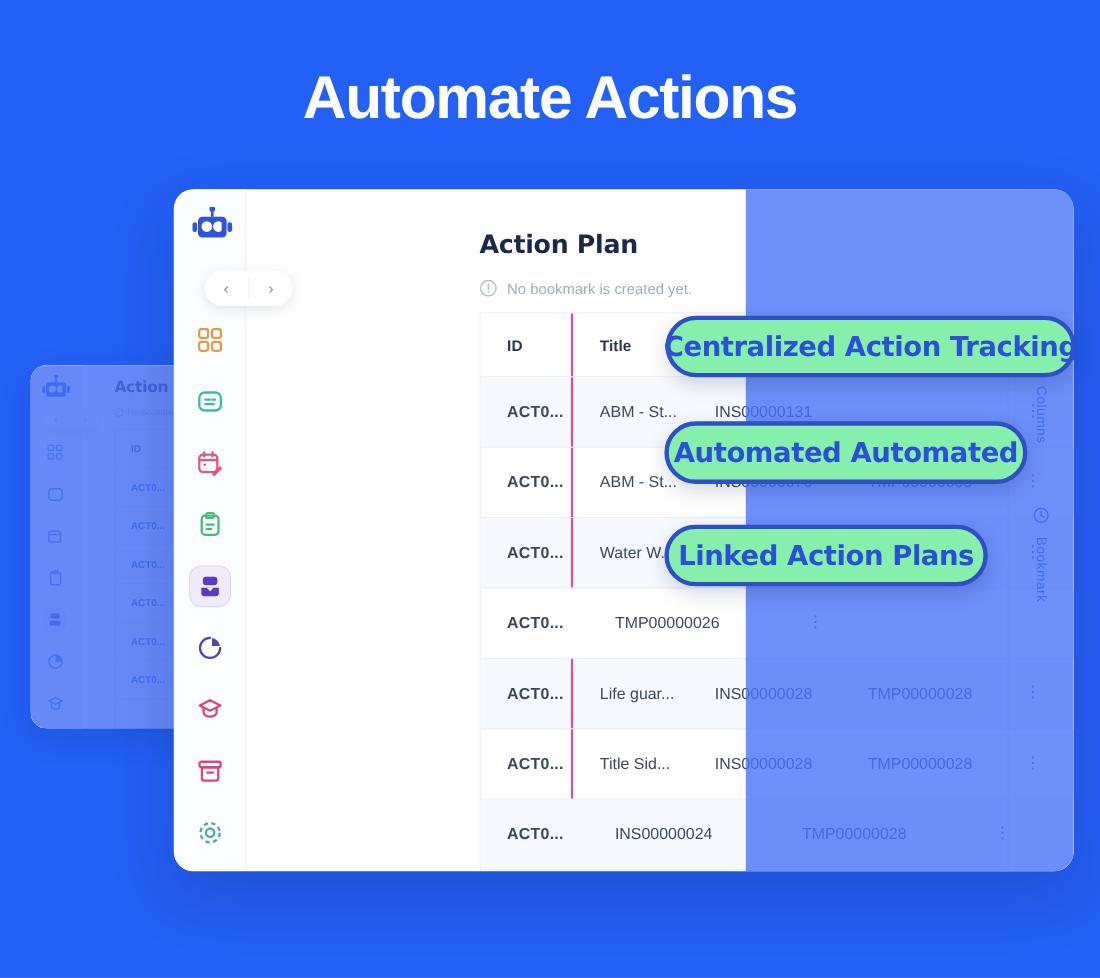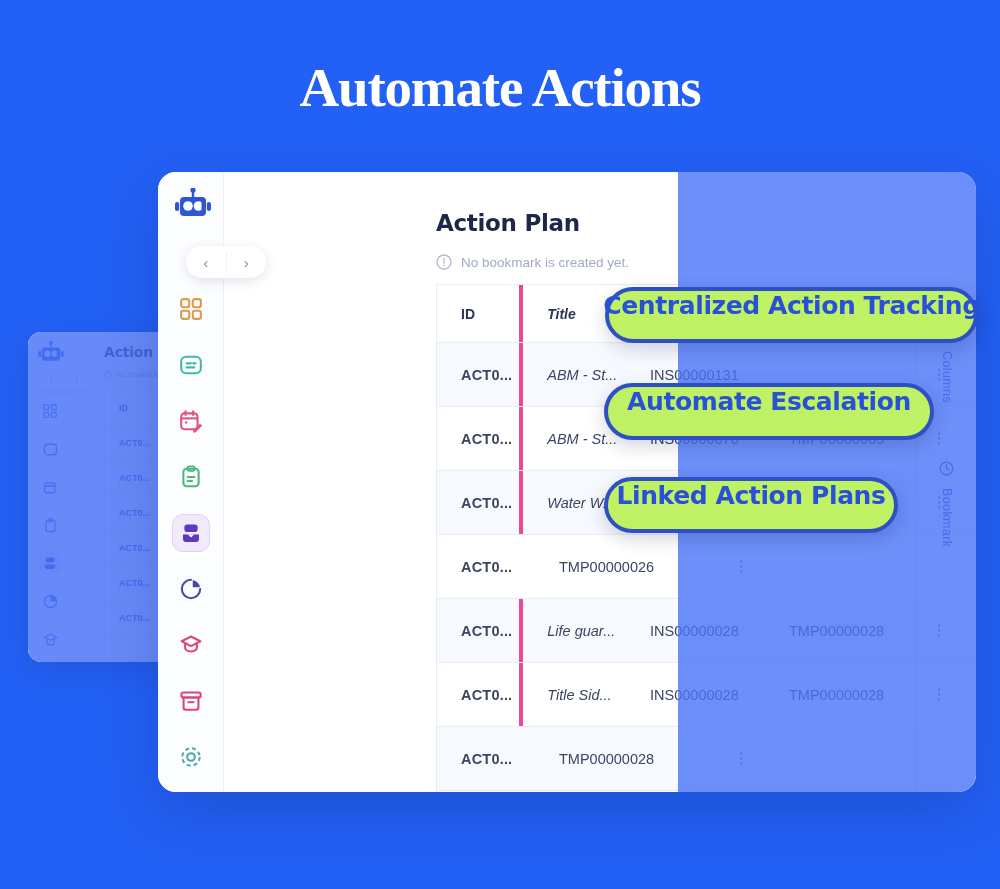--- a/index.html
+++ b/index.html
@@ -11,21 +11,21 @@
   body { background: #2360f5; position: relative; }
 
   
   .page-title {
     position: absolute; top: 56px; left: 0; width: 1000px;
     text-align: center;
     font-size: 55px;
     font-weight: 800;
     letter-spacing: -1.2px;
     color: #ffffff;
-    font-family: Liberation Serif, serif;
+    font-family: Liberation Sans, sans-serif;
   }
 
   
   .card {
     position: absolute;
     background: #ffffff;
     border-radius: 18px;
     overflow: hidden;
   }
 
@@ -138,21 +138,21 @@
 
   
   .tbl {
     position: absolute; left: 212px; top: 112px; right: 0; bottom: 0;
     border-top: 1px solid #e8edf6; border-left: 1px solid #e8edf6;
   }
   .trow { display: flex; height: 64px; border-bottom: 1px solid #e8edf6; align-items: center; }
   .trow.stripe { background: #f6f9fd; }
   .thead { height: 58px; background: #ffffff; }
   .c-id    { width: 98px; }
-  .c-title { width: 128px; border-left: 4px solid #ec4899; font-style: italic; }
+  .c-title { width: 128px; border-left: 2px solid #ec4899; }
   .c-ins   { width: 170px; }
   .c-tmp   { width: 175px; }
   .c-more  { width: 80px; }
   .trow > div {
     height: 100%; display: flex; align-items: center;
     padding-left: 24px; font-size: 14.5px; color: #3c4660;
   }
   .thead > div { font-size: 14px; font-weight: 700; color: #2c3552; }
   .thead .c-ins { position: relative; }
   .thead .c-ins::before {
@@ -170,24 +170,24 @@
   }
   .vitem {
     display: flex; flex-direction: column; align-items: center; gap: 9px;
     color: #2f4fba; font-size: 12.5px;
   }
   .vitem .vlabel { writing-mode: vertical-rl; letter-spacing: .4px; }
 
   
   .pill {
     position: absolute; z-index: 60;
-    background: #bef264;
+    background: #86efac;
     border: 4px solid #2f4fc4;
     border-radius: 40px;
-    display: flex; justify-content: center;
+    display: flex; align-items: center; justify-content: center;
     color: #2a50d8;
     font-weight: 800;
     font-family: "DejaVu Sans", sans-serif;
     letter-spacing: -.4px;
     box-shadow: 0 6px 18px rgba(10,25,80,.18);
     white-space: nowrap;
   }
   #pill-0 { left: 605px; top: 287px; width: 373px; height: 56px; font-size: 25px; }
   #pill-1 { left: 604px; top: 383px; width: 330px; height: 57px; font-size: 25px; }
   #pill-2 { left: 604px; top: 477px; width: 294px; height: 56px; font-size: 25px; }
@@ -455,20 +455,21 @@
       <div class="trow">
         <div class="c-id cell-id">ACT0...</div>
         <div class="c-title">Title Sid...</div>
         <div class="c-ins">INS00000028</div>
         <div class="c-tmp">TMP00000028</div>
         <div class="c-more kebab">⋮</div>
       </div>
 
       <div class="trow stripe">
         <div class="c-id cell-id">ACT0...</div>
+        <div class="c-ins">INS00000024</div>
         <div class="c-tmp">TMP00000028</div>
         <div class="c-more kebab">⋮</div>
       </div>
     </div>
 
     <div class="vrail">
       <div class="vitem">
         <span>
           <svg width="15" height="15" viewBox="0 0 18 18">
               <rect x="1" y="1" width="16" height="16" rx="2.4" fill="none" stroke="#2f4fba" stroke-width="1.5"></rect>
@@ -490,17 +491,17 @@
     </div>
   </div>
 
   <div class="main-tint"></div>
 </div>
 
 <div class="pill" id="pill-0">
   <span>Centralized Action Tracking</span>
 </div>
 <div class="pill" id="pill-1">
-  <span>Automate Escalation</span>
+  <span>Automated Automated</span>
 </div>
 <div class="pill" id="pill-2">
   <span>Linked Action Plans</span>
 </div>
 
 </body></html>

